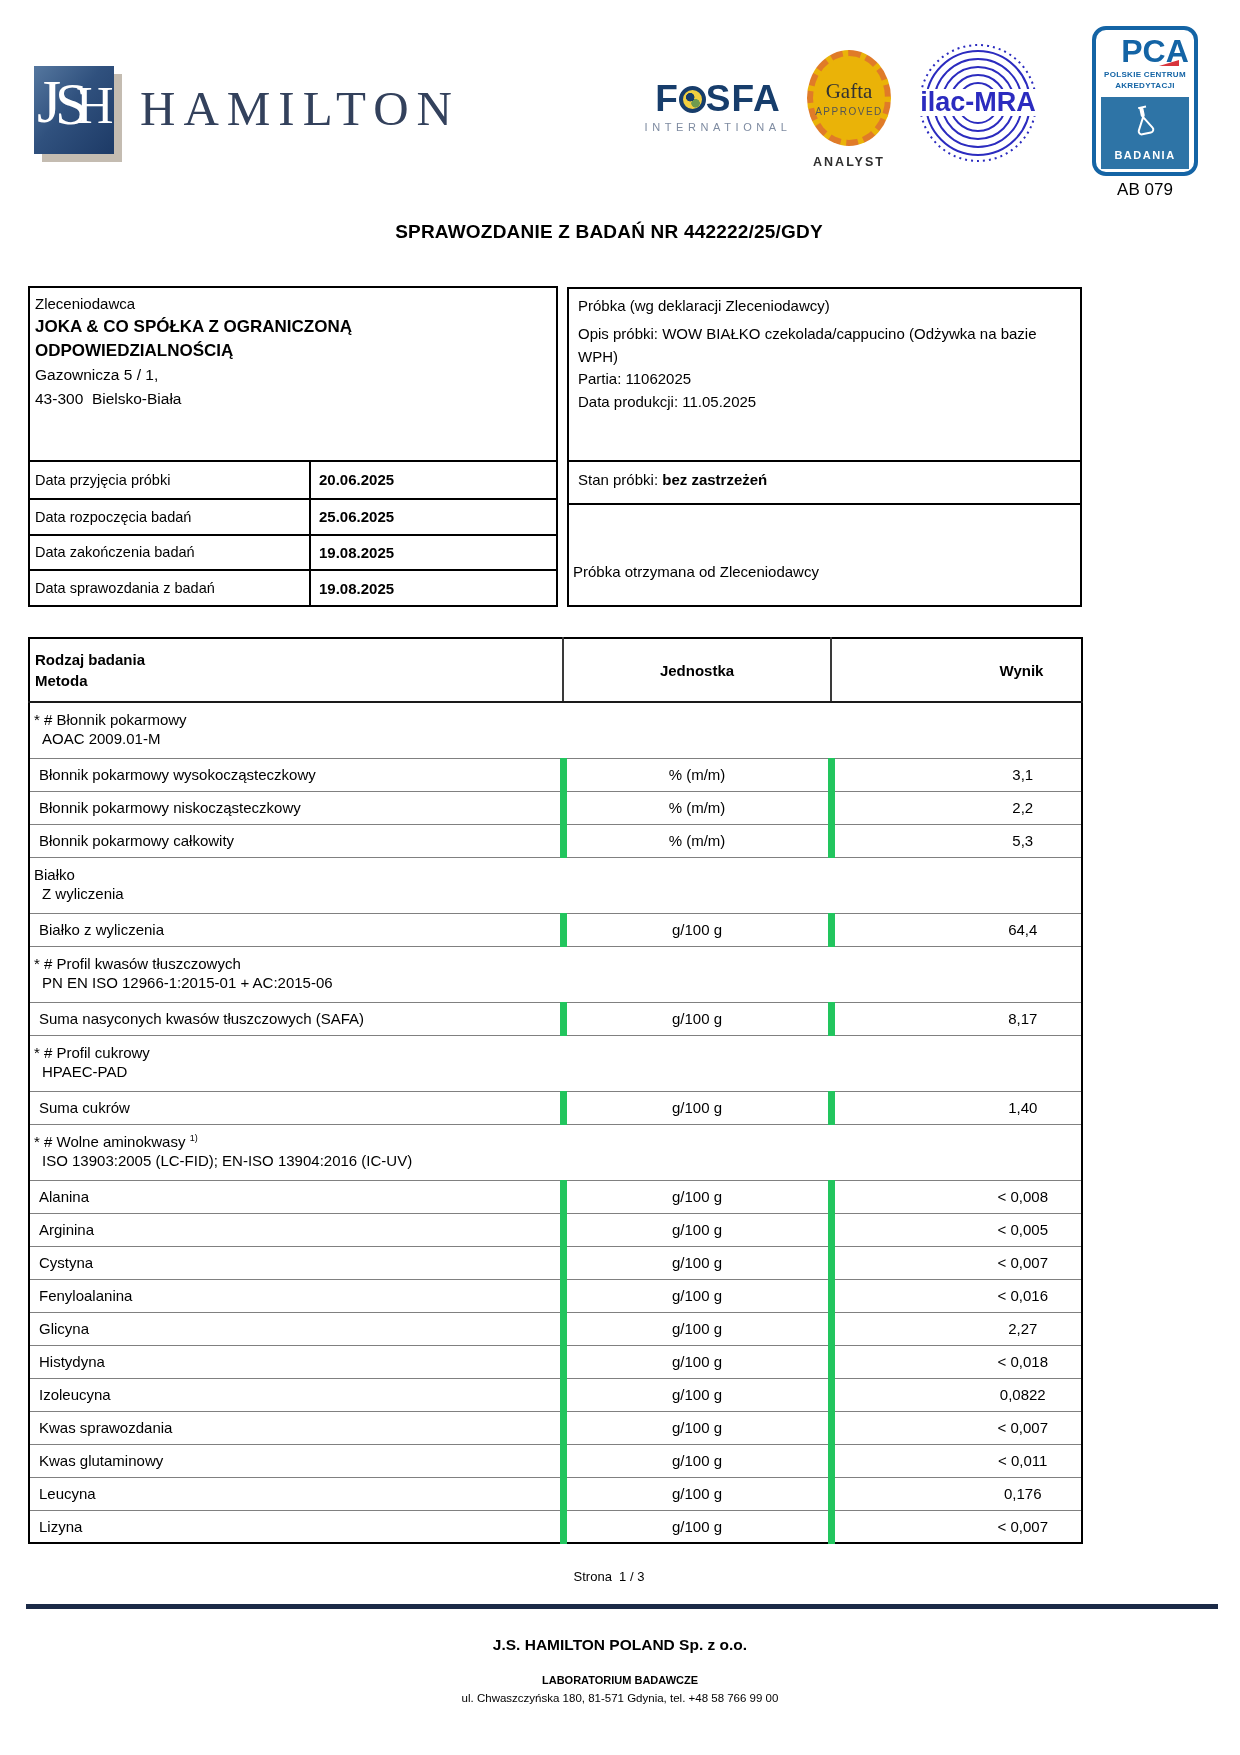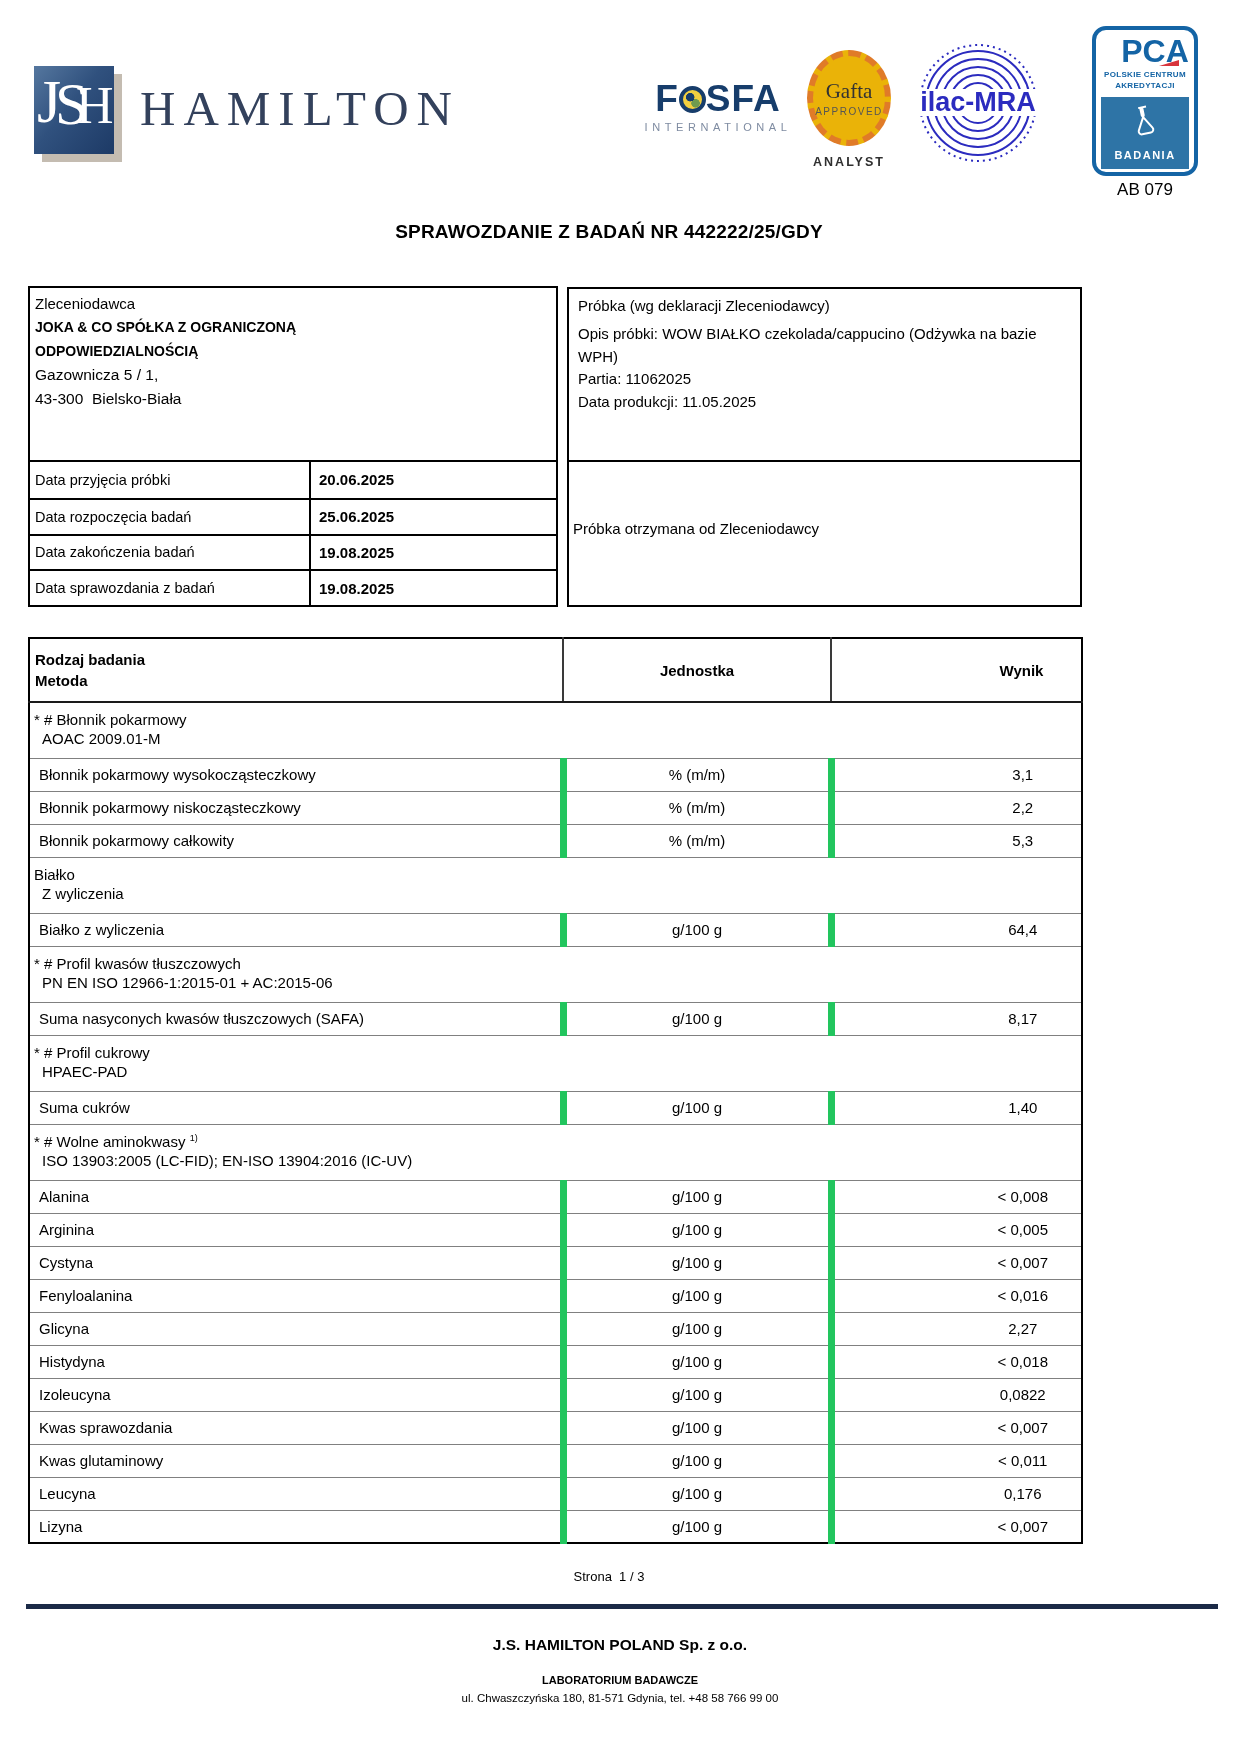--- a/index.html
+++ b/index.html
@@ -52,21 +52,21 @@
   .ab-number { position:absolute; left:1100px; top:180px; width:90px; text-align:center; font-size:17px; }
 
   
   .report-title { position:absolute; top:221px; left:0; width:1218px; text-align:center;
     font-size:19px; font-weight:700; letter-spacing:.2px; }
 
   
   .client-box { position:absolute; left:28px; top:286px; width:530px; height:321px; border:2px solid #000; }
   .client-info { height:174px; border-bottom:2px solid #000; padding:7px 5px; font-size:15px; }
   .client-label { margin-bottom:3px; }
-  .client-name { font-size:14px; font-weight:700; line-height:24px; }
+  .client-name { font-size:17px; font-weight:700; line-height:24px; }
   .client-addr { font-size:15.5px; line-height:24px; white-space:pre-wrap; }
   .dates-grid { height:143px; display:grid; grid-template-rows:repeat(4,1fr); }
   .date-row { display:grid; grid-template-columns:279px 1fr; }
   .date-row + .date-row { border-top:2px solid #000; }
   .date-label { padding-left:5px; font-size:14.5px; display:flex; align-items:center; }
   .date-value { border-left:2px solid #000; padding-left:8px; font-size:15px; font-weight:700;
     display:flex; align-items:center; }
 
   .sample-box { position:absolute; left:567px; top:287px; width:515px; height:320px; border:2px solid #000;
     font-size:15px; }
@@ -192,20 +192,21 @@
       </div>
   </div>
 
   <div class="sample-box">
     <div class="sample-info">
       <div class="sample-header">Próbka (wg deklaracji Zleceniodawcy)</div>
       <div class="sample-line">Opis próbki: WOW BIAŁKO czekolada/cappucino (Odżywka na bazie WPH)</div>
       <div class="sample-line">Partia: 11062025</div>
       <div class="sample-line">Data produkcji: 11.05.2025</div>
     </div>
+    <div class="sample-state"><span>Stan próbki: </span><b>bez zastrzeżeń</b></div>
     <div class="sample-received">Próbka otrzymana od Zleceniodawcy</div>
   </div>
 
   <table class="results">
     <colgroup>
         <col style="width:534px">
         <col style="width:268px">
         <col style="width:251px">
       </colgroup>
     <thead>

